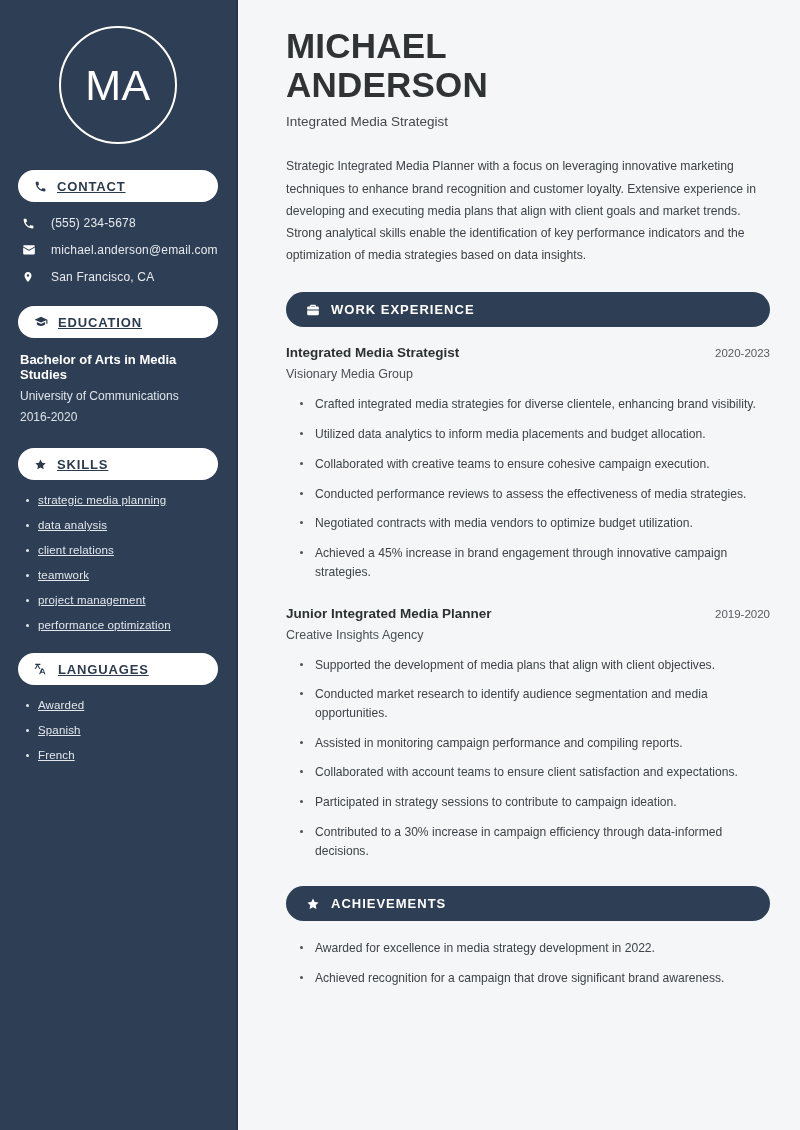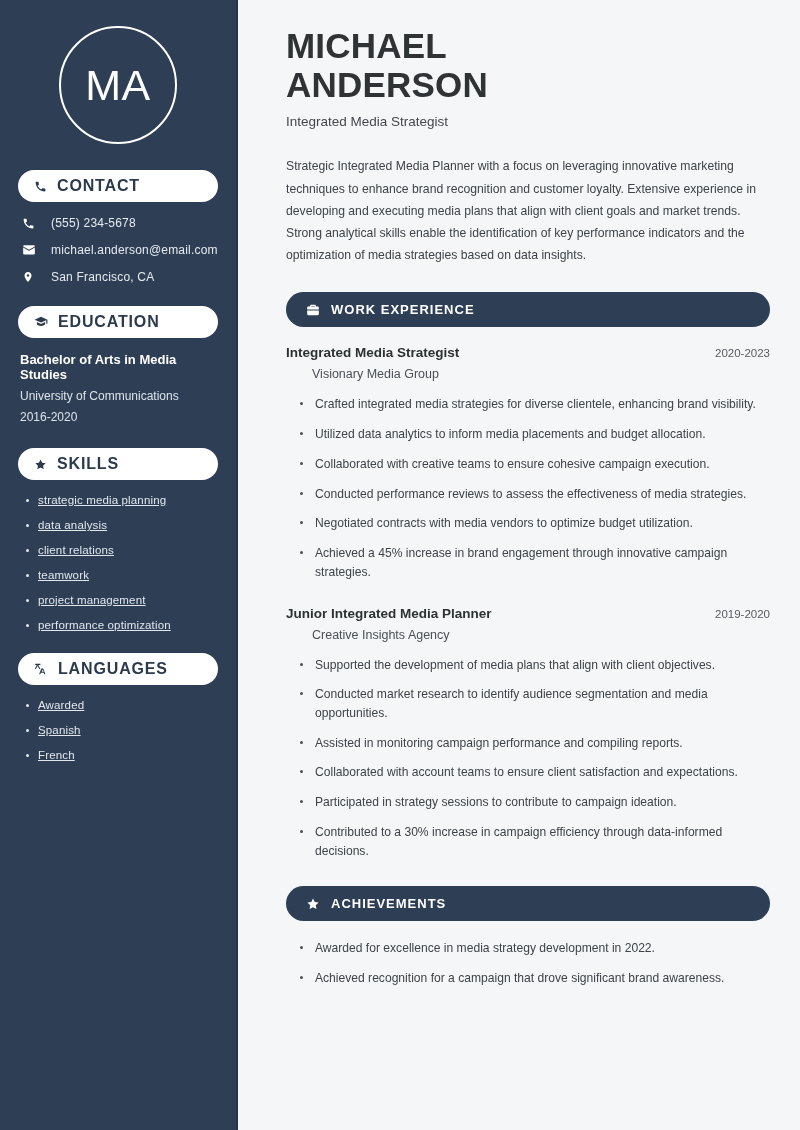--- a/index.html
+++ b/index.html
@@ -44,21 +44,21 @@
     color: #2b3a4d;
     border-radius: 22px;
     height: 32px;
     display: flex; align-items: center;
     padding: 0 16px;
     margin-bottom: 14px;
   }
   .pill .pill-icon { display: flex; align-items: center; margin-right: 10px; }
   .pill .pill-icon svg { display: block; }
   .pill-label {
-    font-size: 16px; font-weight: bold; letter-spacing: 0.85px;
+    font-size: 13px; font-weight: bold; letter-spacing: 0.85px; text-decoration: underline;
   }
 
   .contact-list { margin-bottom: 22px; }
   .contact-row {
     display: flex; align-items: center;
     margin-bottom: 13px;
     padding-left: 4px;
   }
   .contact-row .c-icon {
     width: 20px; flex: 0 0 20px;
@@ -118,21 +118,21 @@
   .sec-bar .sec-icon { display: flex; align-items: center; margin-right: 11px; }
   .sec-bar .sec-icon svg { display: block; }
   .sec-title { font-size: 13px; font-weight: bold; letter-spacing: 1px; }
 
   .job { margin-bottom: 4px; }
   .job-head {
     display: flex; justify-content: space-between; align-items: baseline;
   }
   .job-title { font-size: 13.5px; font-weight: bold; color: #2c3134; }
   .job-dates { font-size: 11.5px; color: #555b60; }
-  .job-company { font-size: 12.5px; color: #4a5055; margin-top: 7px; margin-left: 26px; }
+  .job-company { font-size: 12.5px; color: #4a5055; margin-top: 7px; }
 
   .bullets { list-style: none; margin-top: 14px; padding-left: 12px; }
   .bullets li {
     position: relative;
     font-size: 12.1px; line-height: 1.55;
     color: #3d4348;
     padding-left: 17px; margin-bottom: 11px;
   }
   .bullets li::before {
     content: "";

